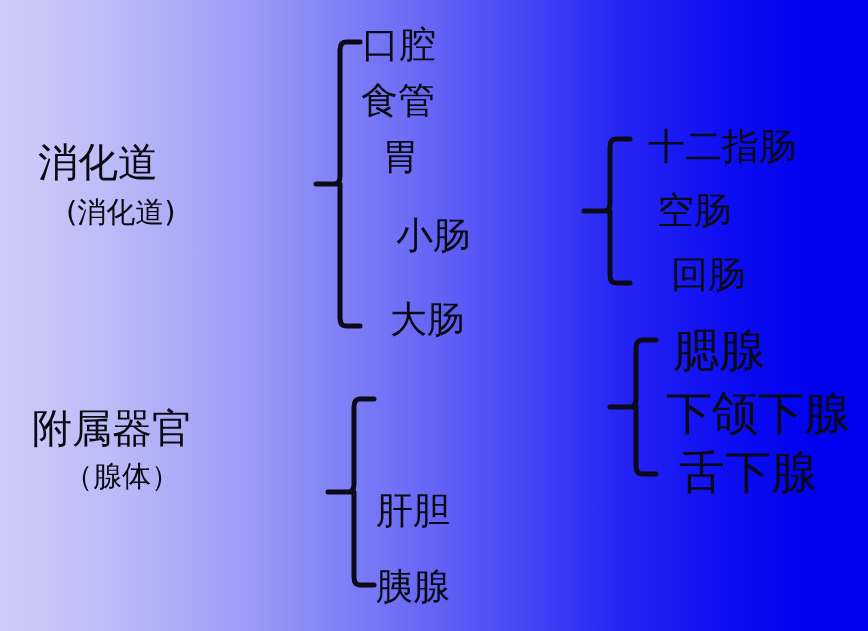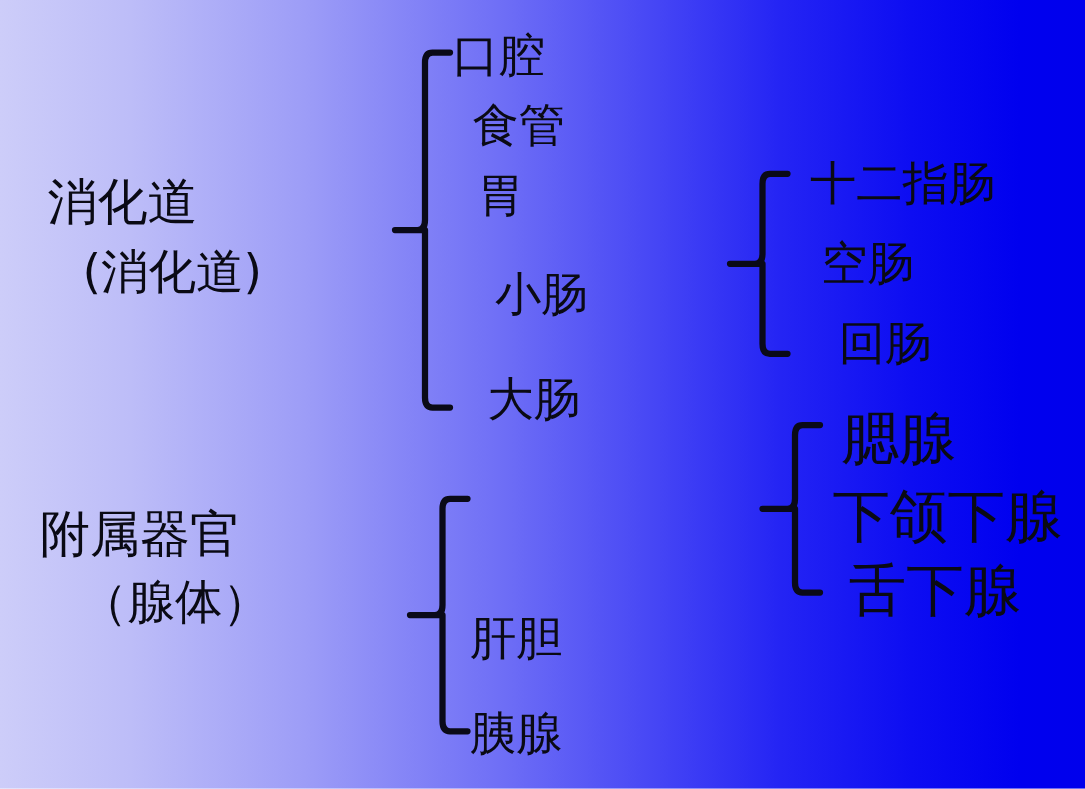--- a/index.html
+++ b/index.html
@@ -29,21 +29,21 @@
     position: absolute;
     white-space: nowrap;
     color: #0a0a14;
     line-height: 1;
     font-weight: 400;
   }
   .group-title {
     font-size: 40px;
   }
   .group-sub {
-    font-size: 38px;
+    font-size: 29px;
   }
   .leaf {
     font-size: 37px;
   }
   .leaf-sm {
     font-size: 46px;
   }
   .brace {
     position: absolute;
     overflow: visible;
@@ -62,21 +62,21 @@
 <div id="canvas">
 
   <div class="lbl group-title" style="left:38px; top:142px;">消化道</div>
   <div class="lbl group-sub" style="left:66px; top:198px;">(消化道)</div>
 
   <svg class="brace" style="left:312px; top:34px; width:60px; height:300px;" viewBox="0 0 60 300">
     <path d="M 48 8 L 34 8 Q 28 8 28 16 L 28 142 Q 28 150 22 150 L 4 150 Q 22 150 28 150 Q 28 150 28 158 L 28 284 Q 28 292 34 292 L 48 292"></path>
   </svg>
 
   <div class="lbl leaf" style="left:362px; top:26px;">口腔</div>
-  <div class="lbl leaf" style="left:378px; top:82px;">食管</div>
+  <div class="lbl leaf" style="left:361px; top:82px;">食管</div>
   <div class="lbl leaf" style="left:382px; top:138px;">胃</div>
   <div class="lbl leaf" style="left:396px; top:217px;">小肠</div>
   <div class="lbl leaf" style="left:390px; top:301px;">大肠</div>
 
   <svg class="brace" style="left:580px; top:132px; width:60px; height:158px;" viewBox="0 0 60 158">
     <path d="M 50 7 L 36 7 Q 30 7 30 15 L 30 71 Q 30 79 24 79 L 4 79 Q 24 79 30 79 Q 30 79 30 87 L 30 143 Q 30 151 36 151 L 50 151"></path>
   </svg>
 
   <div class="lbl leaf" style="left:648px; top:128px;">十二指肠</div>
   <div class="lbl leaf" style="left:657px; top:192px;">空肠</div>

